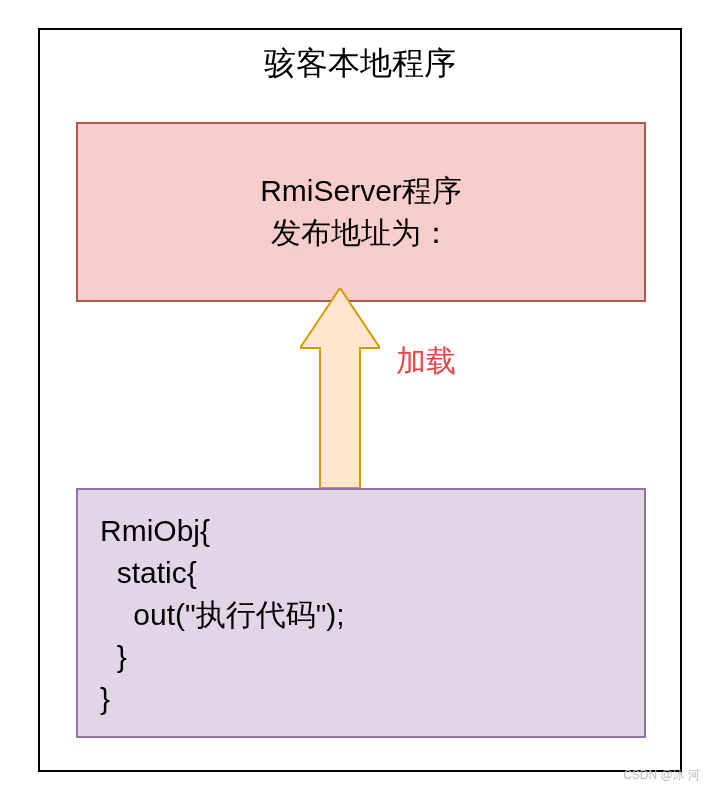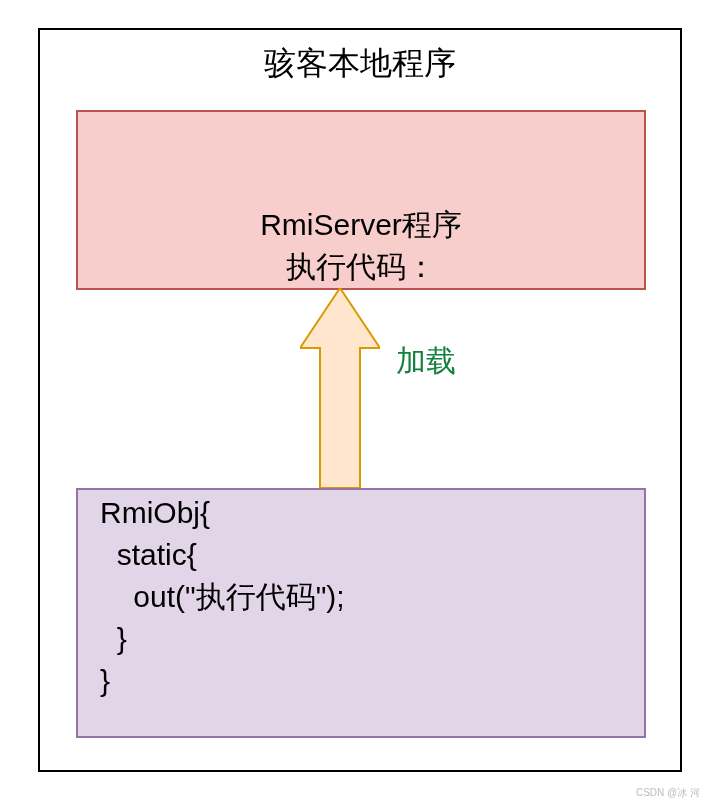--- a/index.html
+++ b/index.html
@@ -26,29 +26,29 @@
     .title {
       text-align: center;
       font-size: 32px;
       padding-top: 12px;
       color: #000000;
       font-family: Liberation Serif, serif;
     }
     .server-box {
       position: absolute;
       left: 36px;
-      top: 80px;
+      top: 92px;
       width: 570px;
       height: 180px;
       background: #f8cecc;
       border: 2px solid #b85450;
       display: flex;
       flex-direction: column;
       align-items: center;
-      justify-content: flex-end;
+      justify-content: center;
       font-size: 30px;
       line-height: 1.4;
       color: #000000;
     }
     .arrow-container {
       position: absolute;
       left: 260px;
       top: 258px;
       width: 80px;
       height: 200px;
@@ -56,55 +56,55 @@
     .arrow-svg {
       width: 100%;
       height: 100%;
     }
     .arrow-label {
       position: absolute;
       left: 356px;
       top: 310px;
       font-size: 30px;
       line-height: 1.4;
-      color: #15803d;
+      color: #ef4444;
       text-align: center;
     }
     .code-box {
       position: absolute;
       left: 36px;
       top: 458px;
       width: 570px;
       height: 250px;
       background: #e1d5e7;
       border: 2px solid #9673a6;
-      padding: 2px 22px;
+      padding: 20px 22px;
       font-size: 30px;
       line-height: 1.4;
       color: #000000;
       white-space: pre;
       font-family: "Microsoft YaHei", "SimSun", Arial, sans-serif;
     }
     .watermark {
       position: absolute;
       right: 18px;
-      bottom: 6px;
-      font-size: 10px;
+      bottom: 22px;
+      font-size: 12px;
       color: #bbbbbb;
     }
   </style>
 </head>
 <body>
 
 <div class="outer-container">
   <div class="title">骇客本地程序</div>
 
   <div class="server-box">
     <div>RmiServer程序</div>
-    <div>执行代码：</div>
+    <div>发布地址为：</div>
   </div>
 
   <div class="arrow-container">
     <svg class="arrow-svg" viewBox="0 0 80 200">
       <polygon points="40,0 80,60 60,60 60,200 20,200 20,60 0,60" stroke-width="2" fill="#ffe6cc" stroke="#d79b00"></polygon>
     </svg>
   </div>
 
   <div class="arrow-label">
     <div>加载</div>

